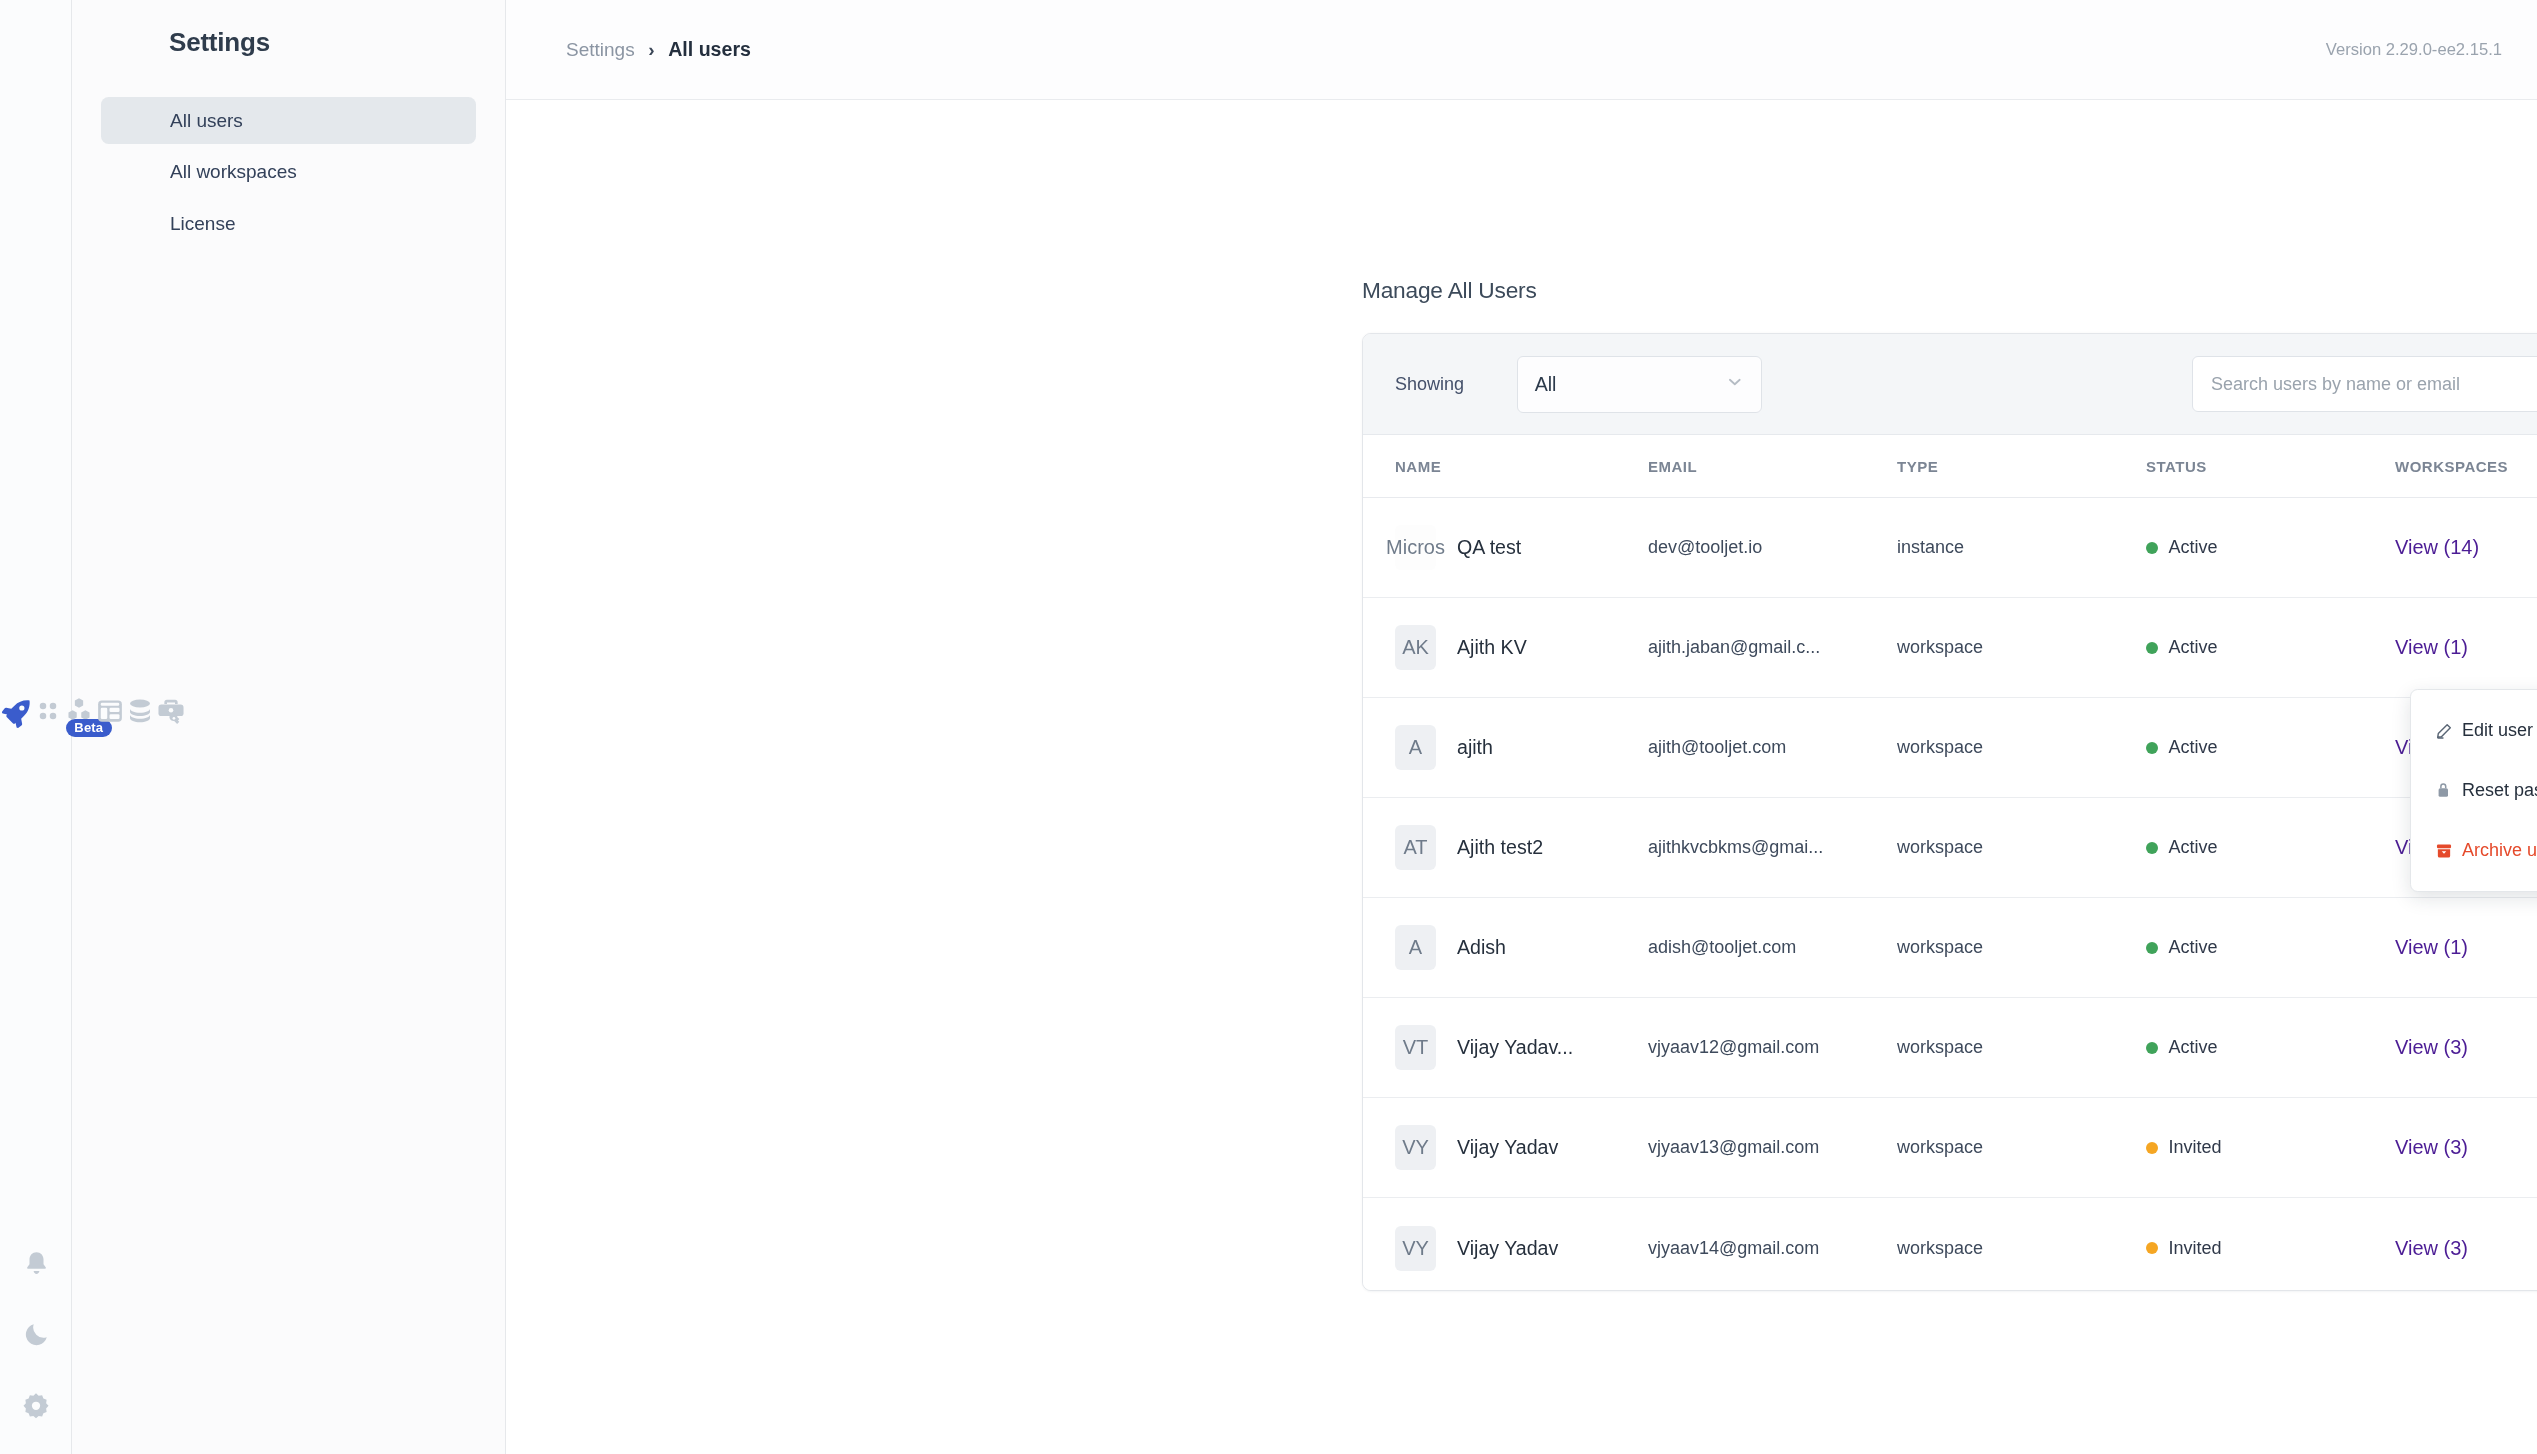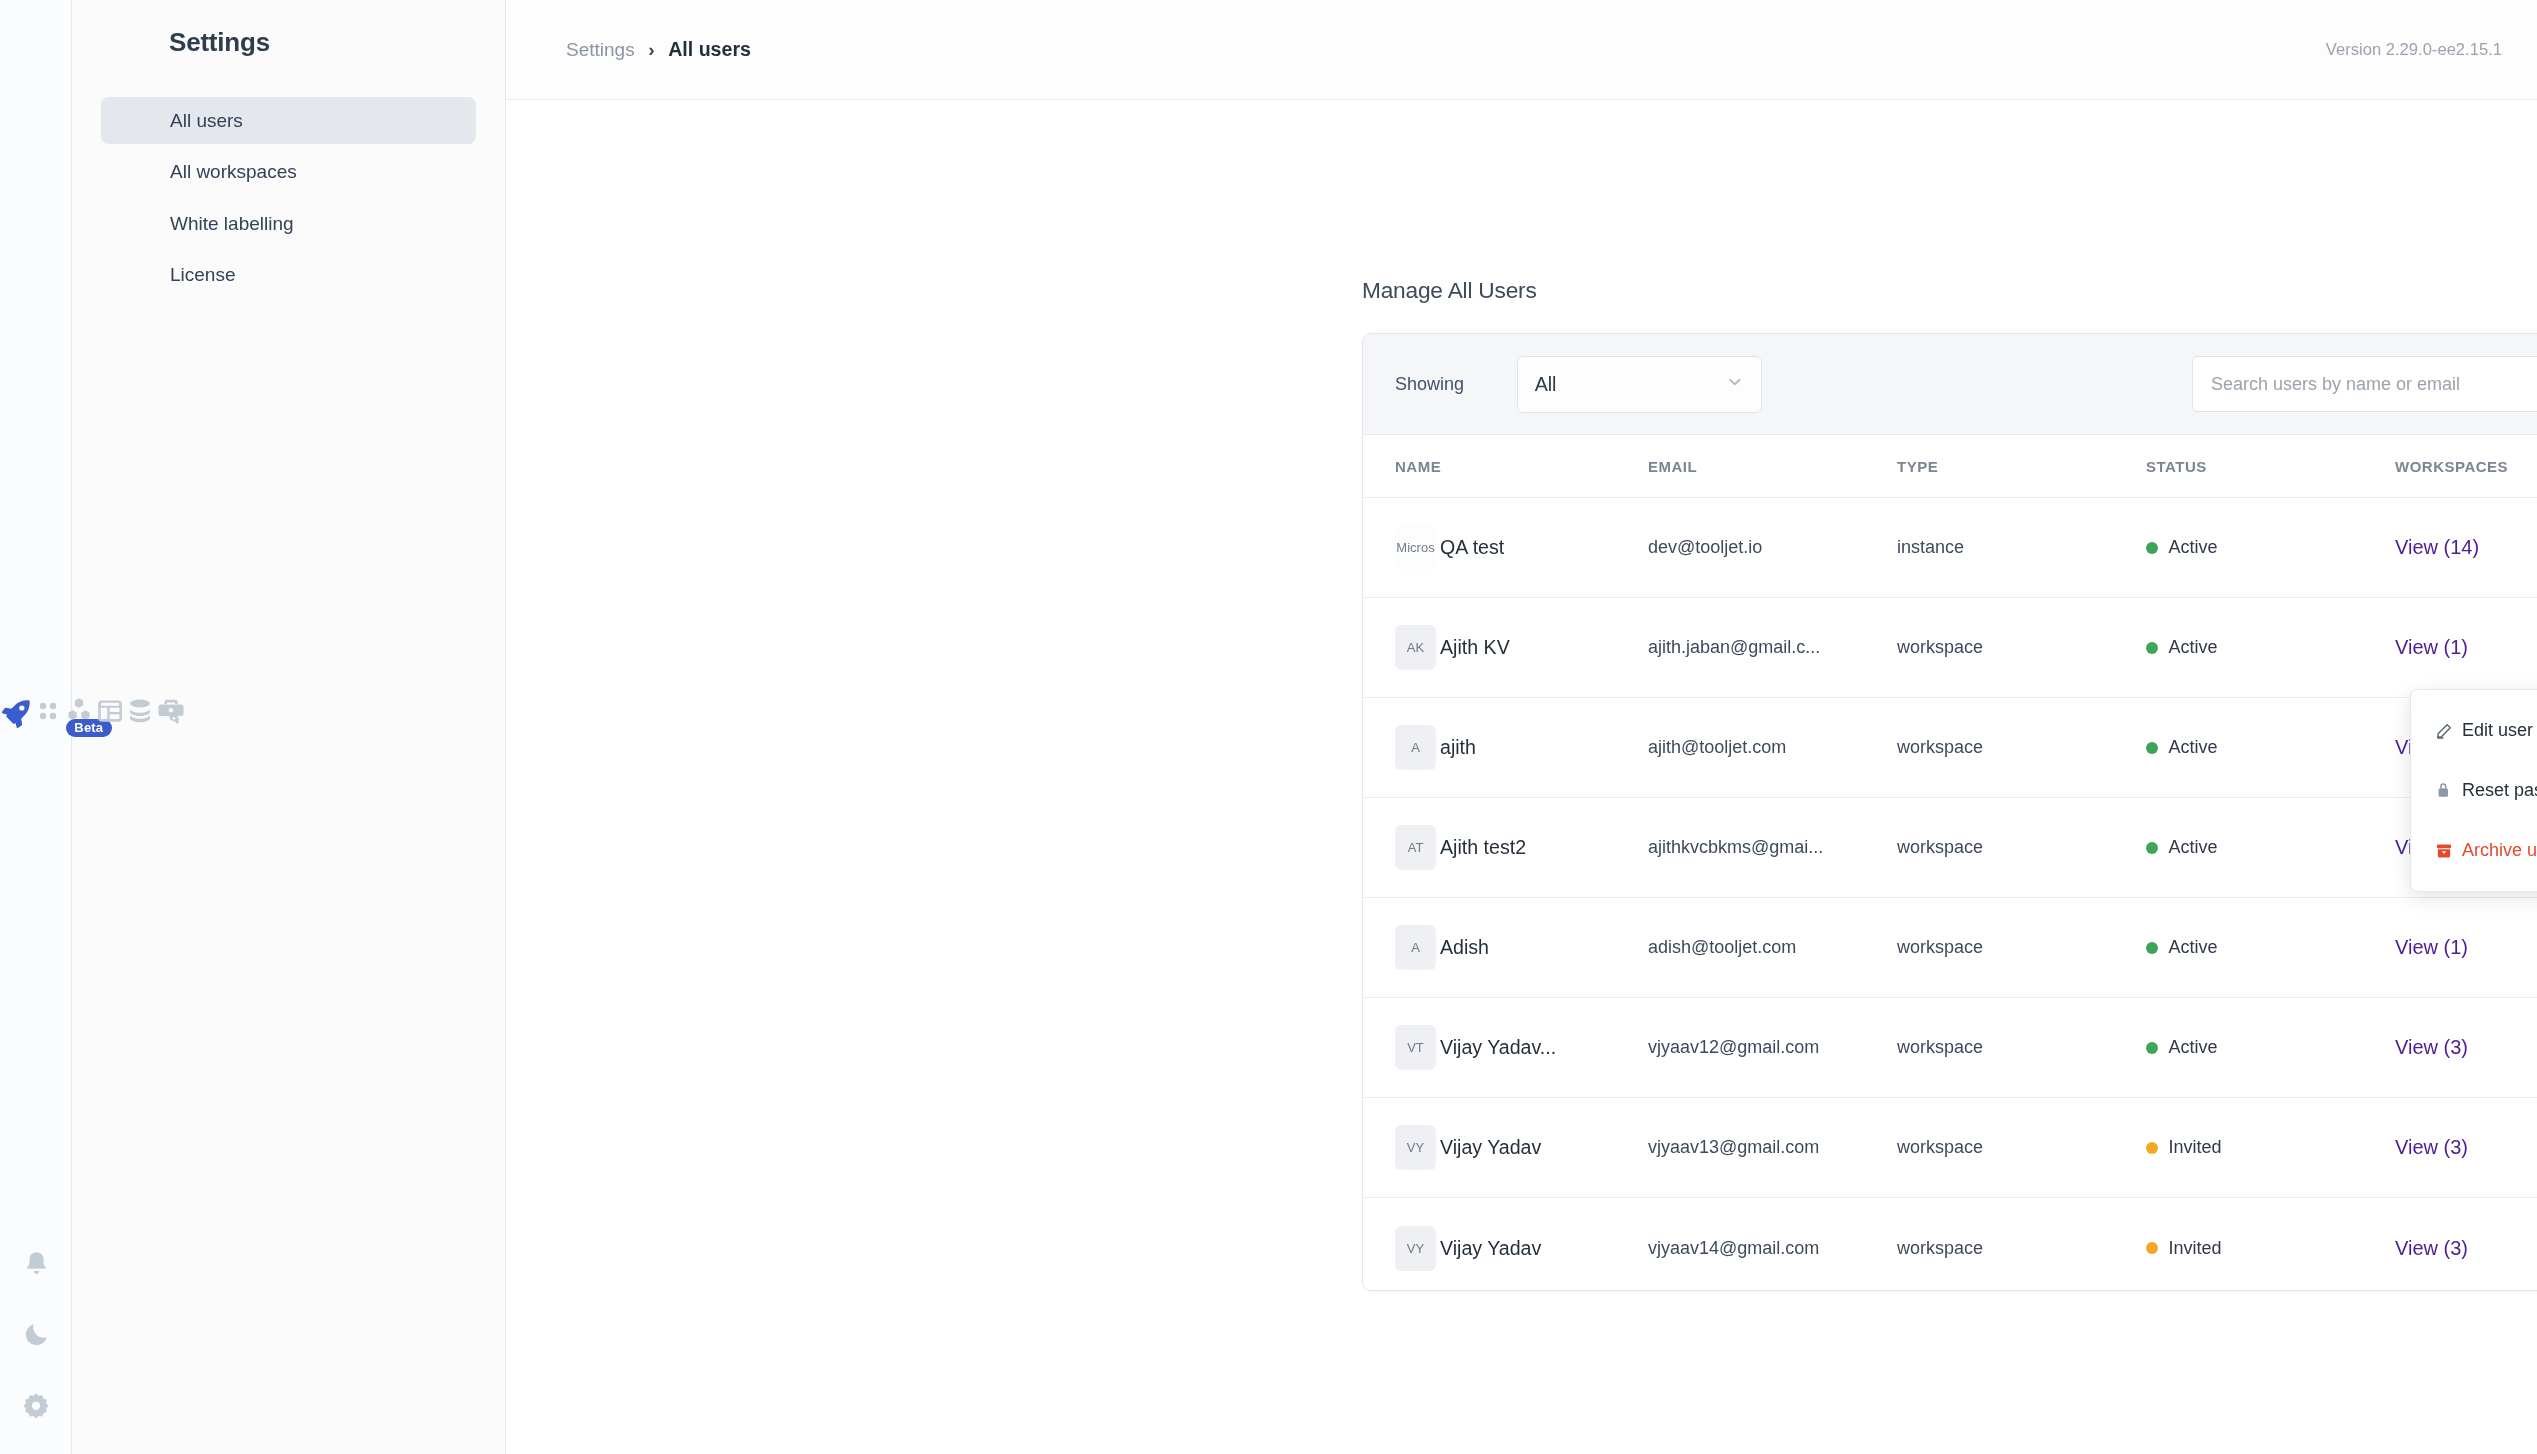--- a/index.html
+++ b/index.html
@@ -134,21 +134,21 @@
   .c-email  { width: 249px; }
   .c-type   { width: 249px; }
   .c-status { width: 249px; display:flex; align-items:center; }
   .c-ws     { width: 227px; }
   .c-act    { flex: 1; display: flex; justify-content: flex-start; }
 
   .avatar {
     width: 41px; height: 45px; border-radius: 6px;
     background: #eef0f3; color: #6f7b8a;
     display: flex; align-items: center; justify-content: center;
-    font-size: 13px; margin-right: 4px; flex: 0 0 auto;
+    font-size: 20px; margin-right: 21px; flex: 0 0 auto;
     overflow: visible; white-space: nowrap;
   }
   .avatar.overflow { background: #fdfdfd; color:#707c8b; }
   .uname { font-size: 19.6px; color: #26303d; white-space: nowrap; }
   .cell { font-size: 18px; color: #3e4a5c; white-space: nowrap; }
   .dot { width: 12px; height: 12px; border-radius: 50%; margin-right: 10.6px; }
   .stat-txt { font-size: 18px; color: #30394a; }
   .ws-link { font-size: 20px; color: #4c1d95; cursor: pointer; }
 
   
@@ -275,23 +275,20 @@
   </nav>
 
   <aside class="settings-pane">
     <div class="settings-title">Settings</div>
     <div class="nav-list">
       <div class="nav-item active">
         <span>All users</span>
       </div>
       <div class="nav-item">
         <span>All workspaces</span>
-      </div>
-      <div class="nav-item">
-        <span>White labelling</span>
       </div>
       <div class="nav-item">
         <span>License</span>
       </div>
     </div>
   </aside>
 
   <section class="right">
 
     <header class="topbar">

